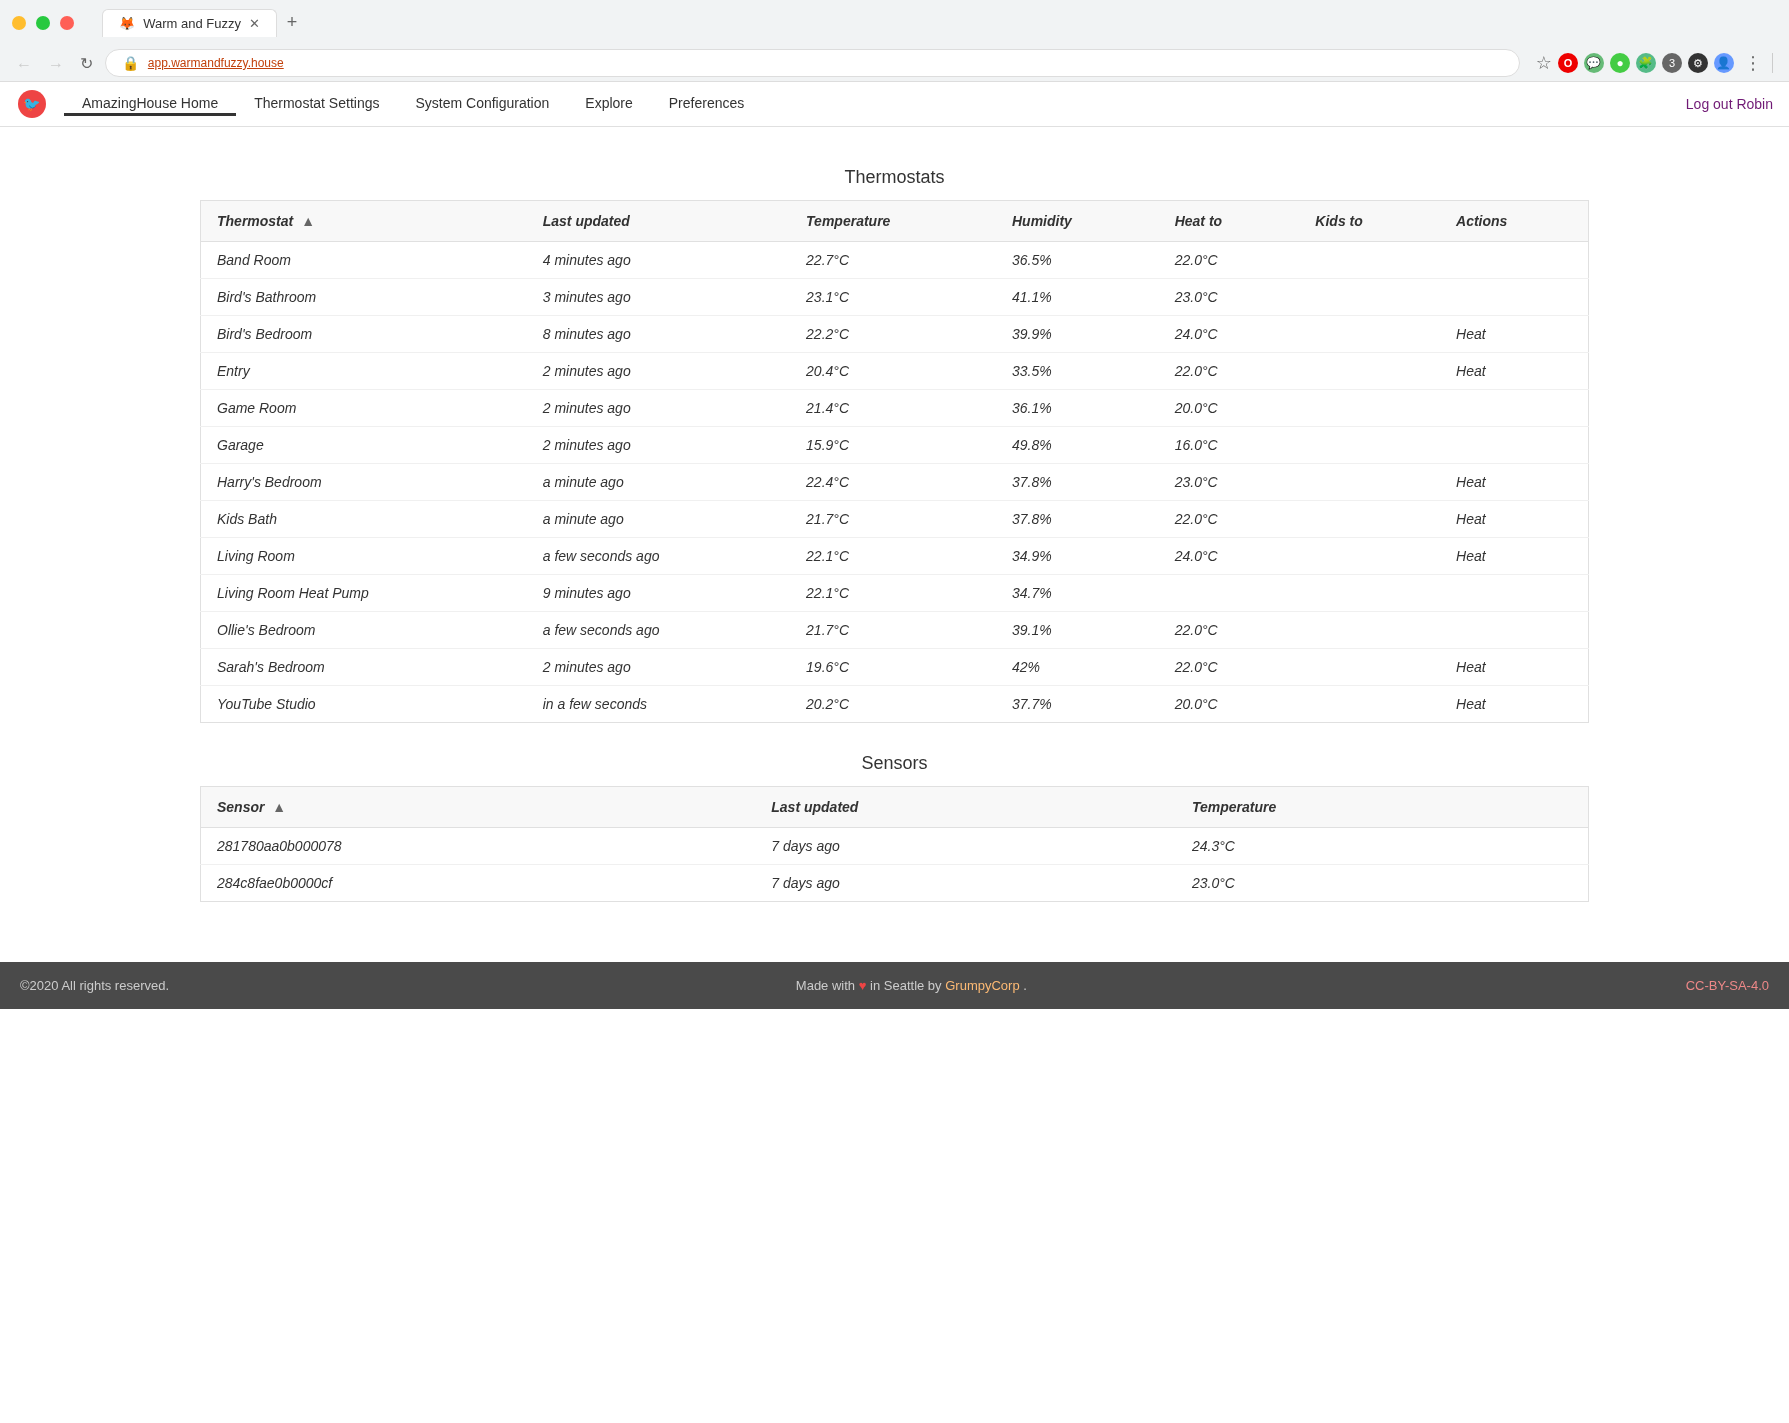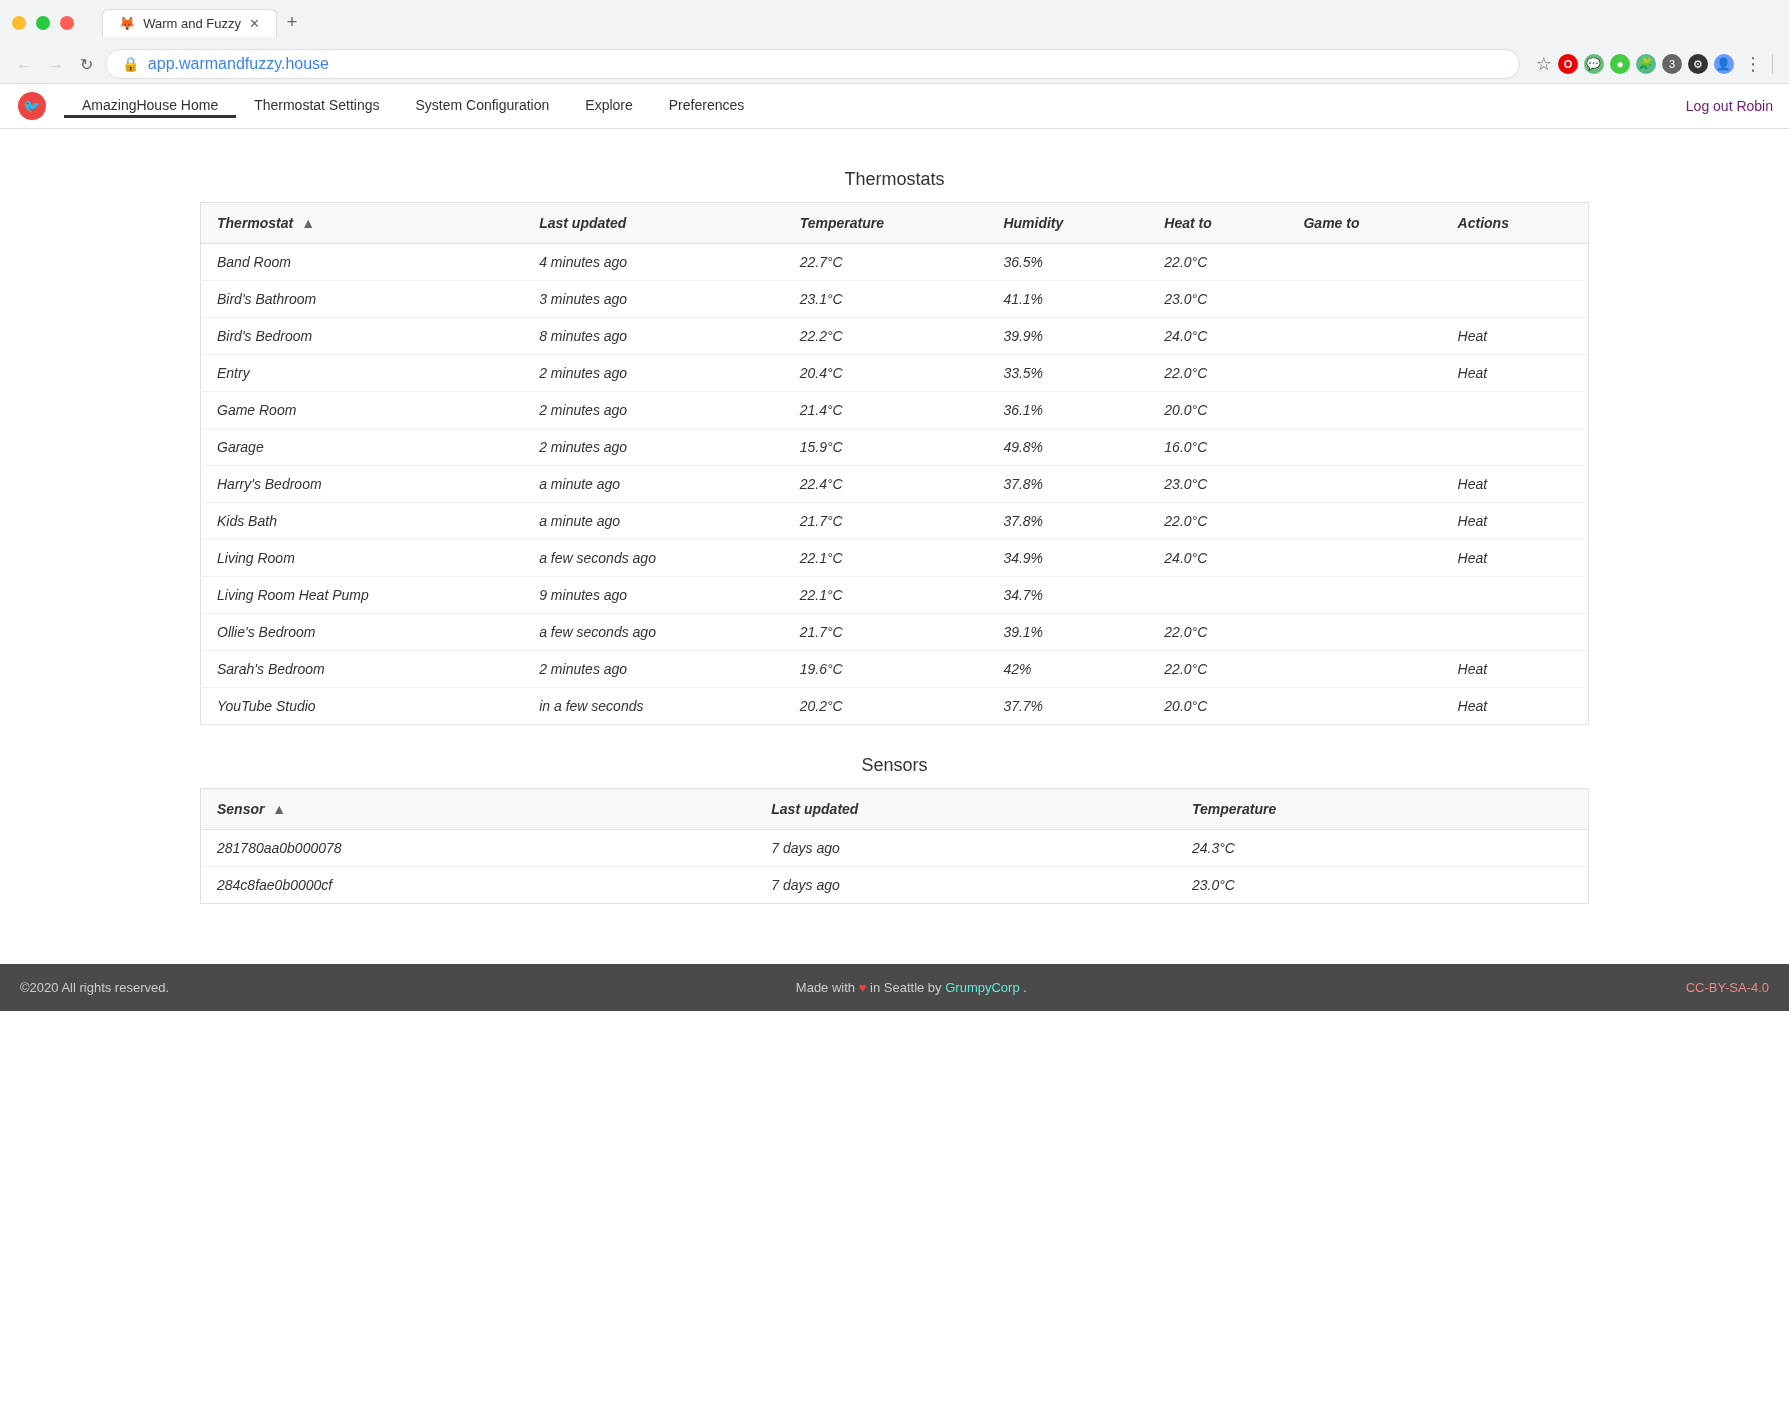--- a/index.html
+++ b/index.html
@@ -14,21 +14,21 @@
     .browser-btn.min { background: #ffbd2e; }
     .browser-btn.max { background: #27c93f; }
     .browser-tabs { display: flex; align-items: flex-end; gap: 2px; margin-left: 20px; }
     .browser-tab { background: #fff; border: 1px solid #ddd; border-bottom: none; border-radius: 6px 6px 0 0; padding: 6px 16px; display: flex; align-items: center; gap: 8px; font-size: 13px; min-width: 160px; }
     .browser-tab .tab-close { margin-left: auto; color: #666; cursor: pointer; }
     .browser-tab-new { background: none; border: none; cursor: pointer; font-size: 18px; color: #666; padding: 4px 8px; }
     .browser-addressbar { display: flex; align-items: center; padding: 4px 12px; gap: 8px; background: #f1f3f4; }
     .browser-nav-btn { background: none; border: none; cursor: pointer; font-size: 16px; color: #666; padding: 4px; }
     .browser-nav-btn:disabled { color: #ccc; cursor: default; }
     .address-bar { flex: 1; background: #fff; border: 1px solid #ddd; border-radius: 20px; padding: 5px 16px; font-size: 14px; display: flex; align-items: center; gap: 8px; }
-    .address-text { flex: 1; font-size: 16px; color: #3b82f6; }
+    .address-text { flex: 1; font-size: 12px; color: #c2410c; text-decoration: underline; }
     .browser-ext-icons { display: flex; align-items: center; gap: 6px; margin-left: 8px; }
     .ext-icon { width: 20px; height: 20px; border-radius: 50%; display: flex; align-items: center; justify-content: center; font-size: 12px; cursor: pointer; }
 
     
     .app-nav { display: flex; align-items: center; padding: 0 16px; border-bottom: 1px solid #e0e0e0; background: #fff; }
     .app-logo { width: 32px; height: 32px; margin-right: 16px; }
     .nav-links { display: flex; align-items: center; gap: 0; }
     .nav-link { padding: 2px 18px; font-size: 14px; color: #333; cursor: pointer; text-decoration: none; border-bottom: 3px solid transparent; white-space: nowrap; }
     .nav-link.active { border-bottom: 3px solid #333; font-weight: 500; }
     .nav-right { margin-left: auto; }
@@ -46,21 +46,21 @@
     .data-table td { padding: 10px 16px; border-bottom: 1px solid #f0f0f0; font-size: 14px; color: #333; }
     .data-table tr:last-child td { border-bottom: none; }
     .sort-icon { margin-left: 4px; color: #666; }
     .heat-badge { color: #333; }
 
     
     .footer { background: #4a4a4a; color: #ccc; padding: 16px 20px; display: flex; align-items: center; justify-content: space-between; font-size: 13px; margin-top: 40px; }
     .footer-left { color: #ccc; }
     .footer-center { color: #ccc; }
     .footer-center .heart { color: #e44; }
-    .footer-center .company { color: #5eead4; margin-top: 40px; }
+    .footer-center .company { color: #fdba74; margin-top: 40px; }
     .footer-right { color: #e88; }
 
     .sensors-section { margin-top: 30px; }
   </style>
 </head>
 <body>
 
 <div class="browser-chrome">
   <div class="browser-titlebar">
     <div class="browser-controls">
@@ -136,21 +136,21 @@
         <th>
           <span>Temperature</span>
         </th>
         <th>
           <span>Humidity</span>
         </th>
         <th>
           <span>Heat to</span>
         </th>
         <th>
-          <span>Game to</span>
+          <span>Kids to</span>
         </th>
         <th>
           <span>Actions</span>
         </th>
       </tr>
     </thead>
     <tbody id="thermostats-tbody">
     <tr>
       <td>Band Room</td>
       <td>4 minutes ago</td>

